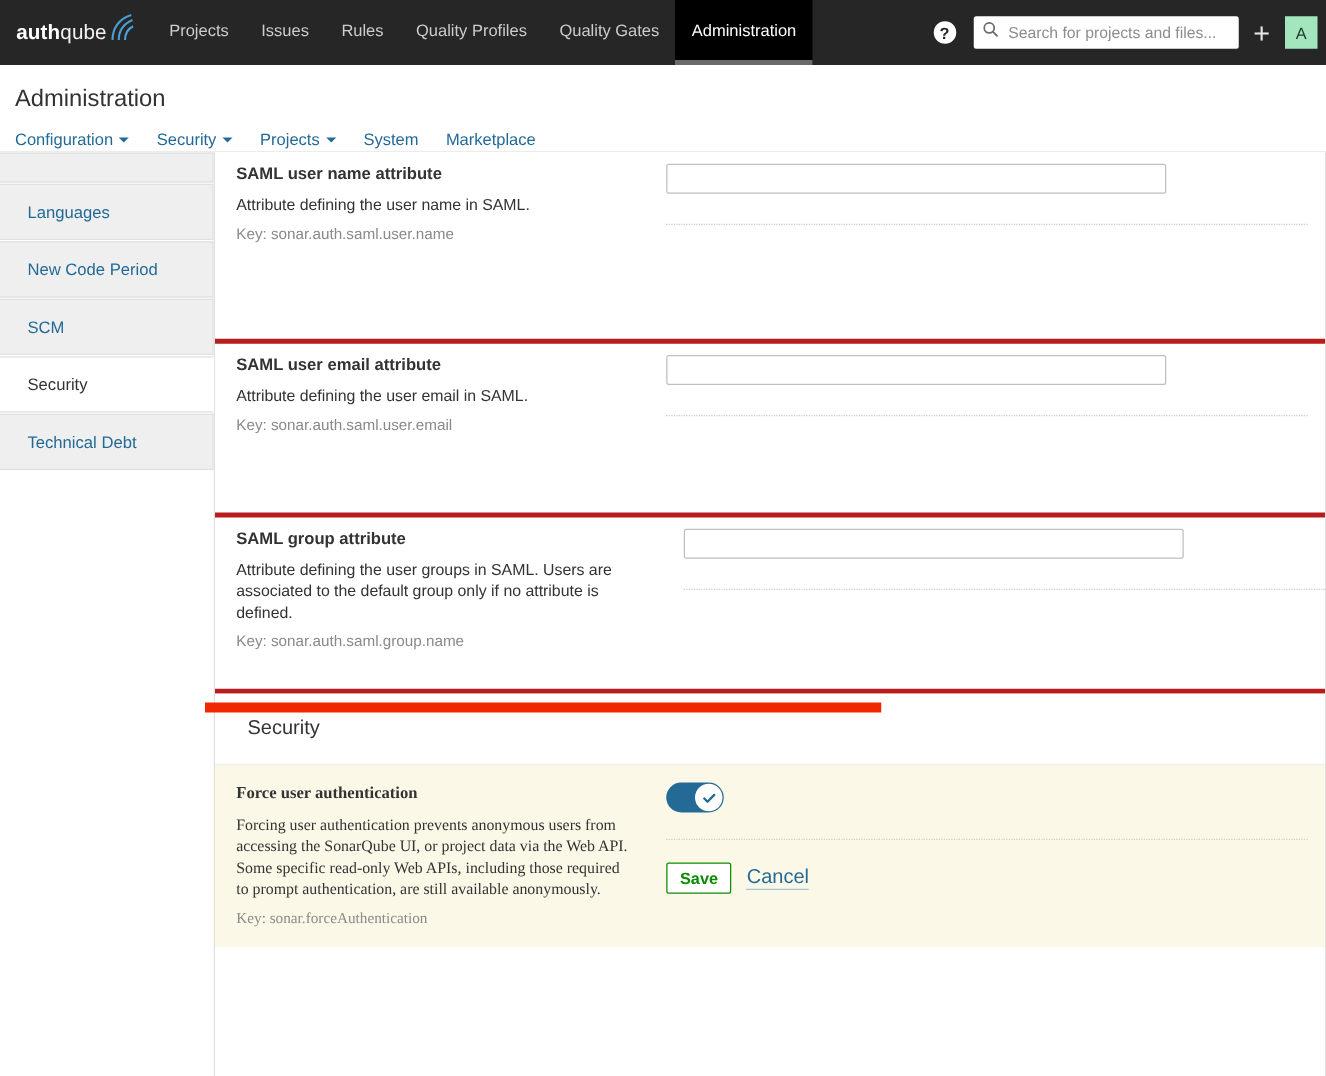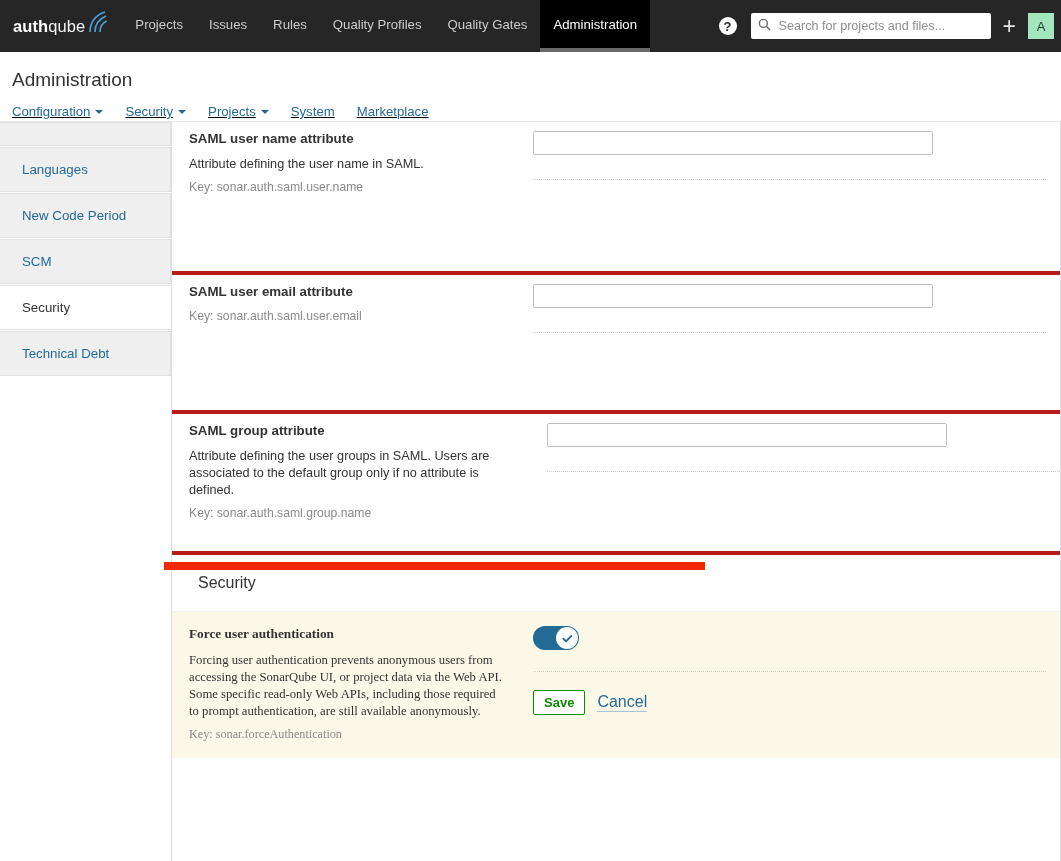--- a/index.html
+++ b/index.html
@@ -58,21 +58,21 @@
     width: 18px; height: 18px;
     border-radius: 50%;
     background: #ffffff;
     color: #262626;
     font-size: 13px; font-weight: bold;
     display: flex; align-items: center; justify-content: center;
     margin-right: 14px;
     cursor: pointer;
   }
   .search-box {
-    width: 240px; height: 26px;
+    width: 212px; height: 26px;
     background: #ffffff;
     border-radius: 2px;
     display: flex; align-items: center;
     padding: 0 7px;
     cursor: text;
   }
   .search-box svg { flex: 0 0 auto; }
   .search-box input {
     border: 0; outline: 0;
     font-size: 12.6px;
@@ -106,21 +106,21 @@
     border-bottom: 1px solid #e6e6e6;
     padding: 17px 0 0 12px;
     height: 70px;
   }
   .page-title {
     font-size: 19px;
     color: #333;
     margin: 0 0 13px 0;
     font-weight: normal;
   }
-  .tabs { display: flex; align-items: flex-start; gap: 0; text-decoration: underline; }
+  .tabs { display: flex; align-items: flex-start; gap: 0; }
   .tab {
     font-size: 13.2px;
     color: #236a97;
     padding: 0 11px 8px 11px;
     cursor: pointer;
     border-bottom: 3px solid transparent;
     white-space: nowrap;
   }
   .tab:first-child { padding-left: 0; }
   .tab.active {
@@ -438,20 +438,21 @@
         </div>
         <div class="setting-value">
           <input class="text-input" type="text" value="" style="">
           <div class="dotted-sep"></div>
         </div>
       </div>
 
       <div class="setting row-user-email">
         <div class="setting-def">
           <div class="setting-name">SAML user email attribute</div>
+          <div class="setting-desc">Attribute defining the user email in SAML.</div>
           <div class="setting-key">Key: sonar.auth.saml.user.email</div>
         </div>
         <div class="setting-value">
           <input class="text-input" type="text" value="" style="">
           <div class="dotted-sep"></div>
         </div>
       </div>
 
       <div class="setting row-group">
         <div class="setting-def">

